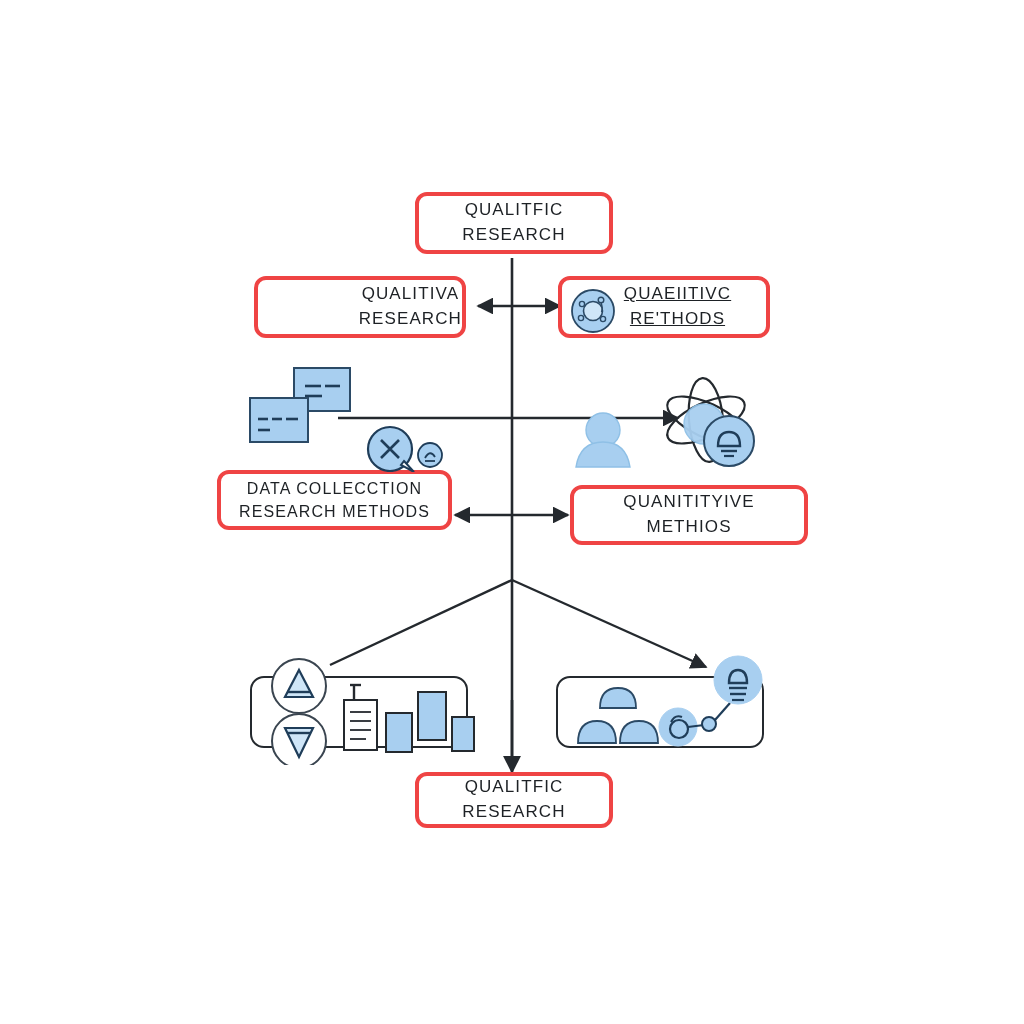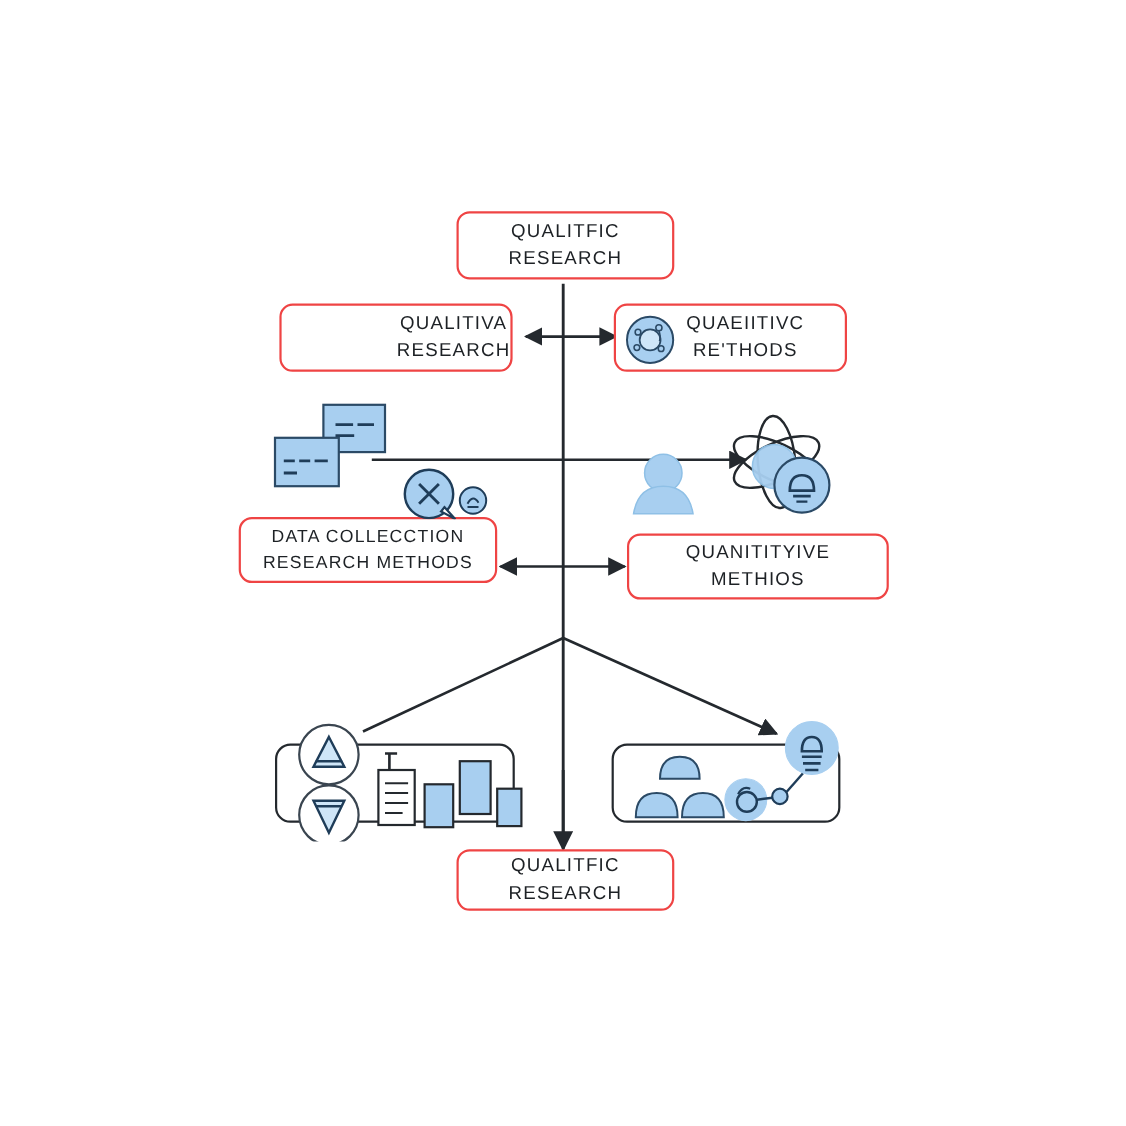--- a/index.html
+++ b/index.html
@@ -18,21 +18,21 @@
   .svg-layer {
     position: absolute;
     left: 0;
     top: 0;
     width: 1024px;
     height: 1024px;
   }
   .node-box {
     position: absolute;
     box-sizing: border-box;
-    border: 2px solid #ef4444;
+    border: 4px solid #ef4444;
     border-radius: 12px;
     background: #ffffff;
     display: flex;
     align-items: center;
     justify-content: center;
     z-index: 5;
   }
   .node-label {
     text-align: center;
     color: #1d2125;
@@ -107,21 +107,21 @@
     <div class="node-inner">
       <svg width="46" height="46" viewBox="0 0 46 46" style="position:absolute; left:8px; top:8px;">
         <circle cx="23" cy="23" r="21" fill="#a8cff0" stroke="#2b4a66" stroke-width="1.8"></circle>
         <circle cx="23" cy="23" r="9.5" fill="#cfe6f8" stroke="#2b4a66" stroke-width="1.6"></circle>
         <circle cx="12" cy="16" r="2.6" fill="none" stroke="#2b4a66" stroke-width="1.4"></circle>
         <circle cx="31" cy="12" r="2.8" fill="none" stroke="#2b4a66" stroke-width="1.4"></circle>
         <circle cx="11" cy="30" r="2.6" fill="none" stroke="#2b4a66" stroke-width="1.4"></circle>
         <circle cx="33" cy="31" r="2.6" fill="none" stroke="#2b4a66" stroke-width="1.4"></circle>
         <path d="M31 14.5 Q33 20 31.5 24" fill="none" stroke="#2b4a66" stroke-width="1.4"></path>
       </svg>
-      <div class="node-label" style="margin-left:27px;">QUAEIITIVC
+      <div class="node-label" style="margin-left:27px;text-decoration:underline;">QUAEIITIVC
 RE'THODS</div>
     </div>
   </div>
 
   <div class="node-box" style="left:217px; top:470px; width:235px; height:60px;">
     <div class="node-label" style="font-size:16px;">DATA COLLECCTION
 RESEARCH METHODS</div>
   </div>
 
   <div class="node-box" style="left:570px; top:485px; width:238px; height:60px;">

